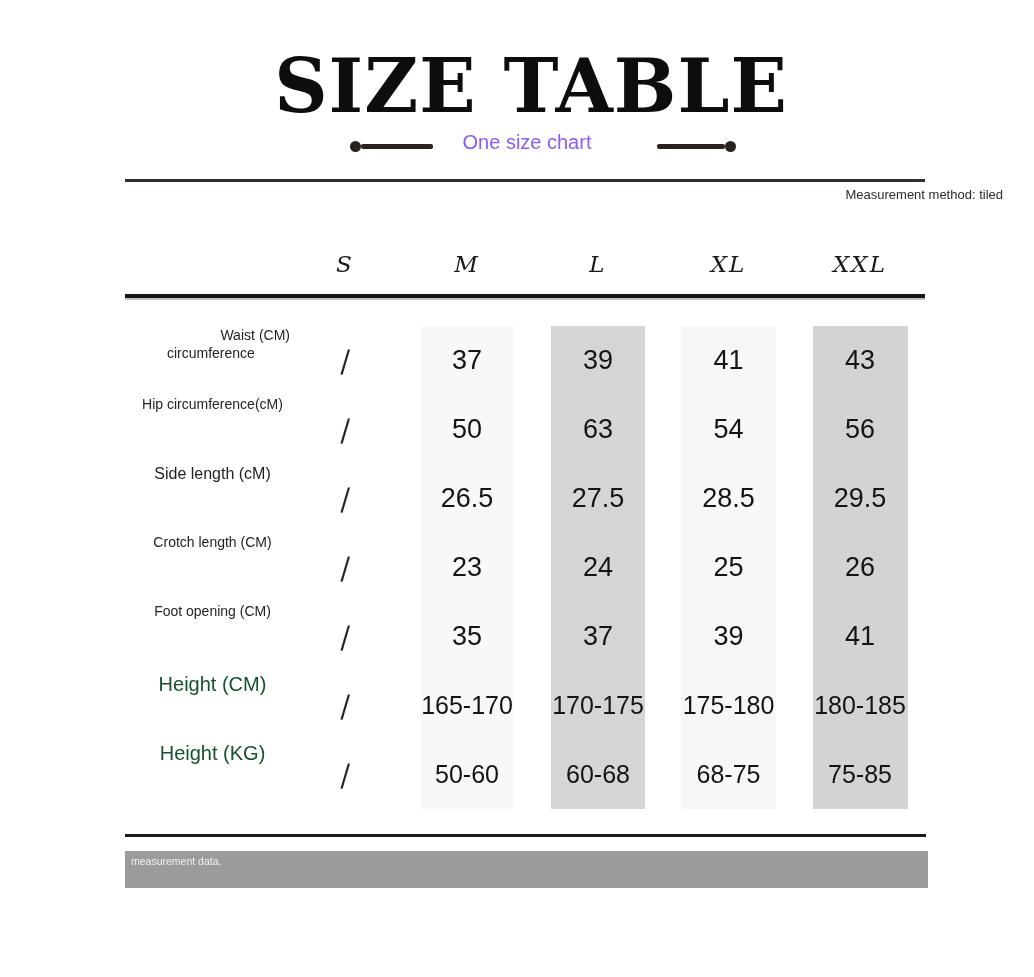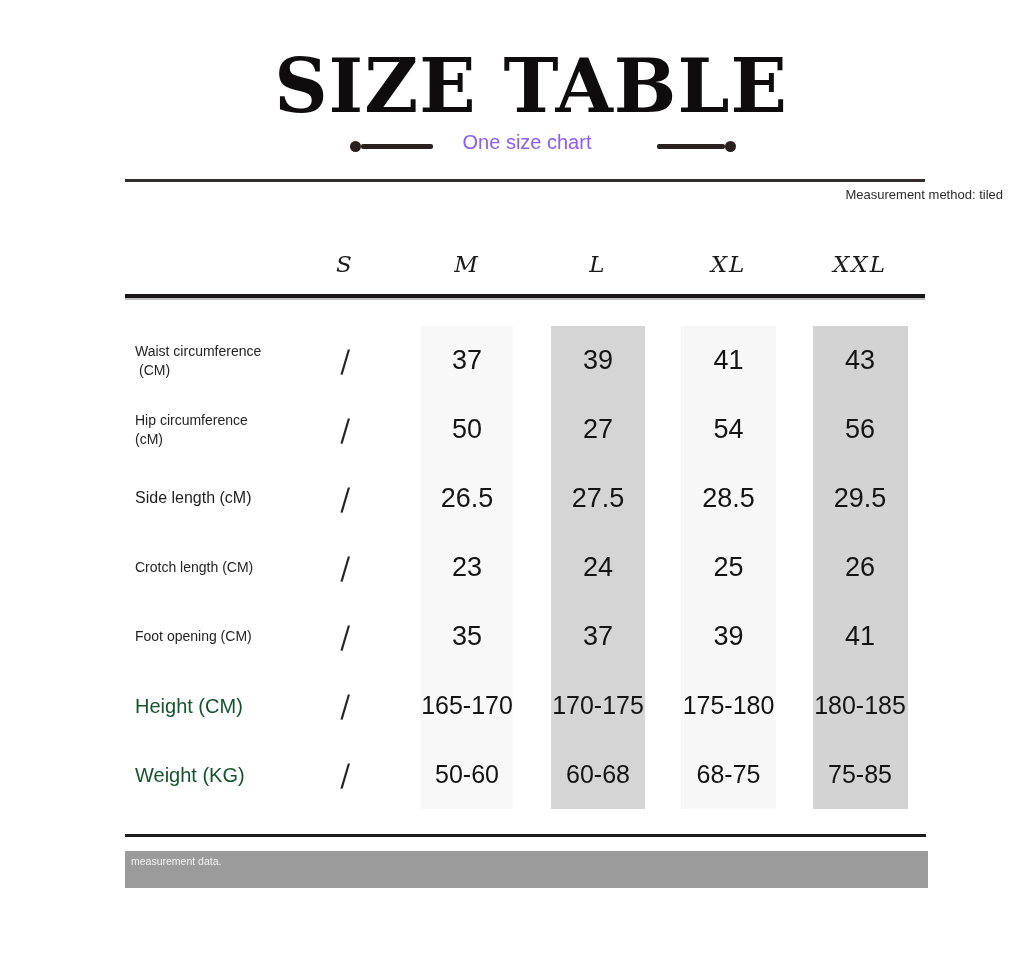--- a/index.html
+++ b/index.html
@@ -36,21 +36,21 @@
 
   
   .table-area{position:absolute;left:125px;top:326px;width:800px;height:483px;}
   .band{position:absolute;top:0;height:483px;}
   .band-m{left:296px;width:92px;background:#f8f8f8;}
   .band-l{left:426px;width:94px;background:#d5d5d5;}
   .band-xl{left:556px;width:95px;background:#f7f7f7;}
   .band-xxl{left:688px;width:95px;background:#d3d3d3;}
   .tgrid{position:absolute;left:0;top:0;right:0;bottom:0;display:grid;
          grid-template-columns:165px 110px 134px 128px 133px 130px;grid-auto-rows:69px;}
-  .lcell{display:flex;flex-direction:column;justify-content:center;padding-left:10px;color:#242424;}
+  .lcell{display:flex;justify-content:center;padding-left:10px;color:#242424;text-align:right;}
   .lcell span{display:block;line-height:1.3;}
   .lcell .l2:empty{display:none;}
   .l2-ind{padding-left:4px;}
   .lab-sm{font-size:14px;}
   .lab-md{font-size:16px;color:#1f1f1f;}
   .lab-lg{font-size:20px;color:#14532d;}
   .cell{display:flex;align-items:center;justify-content:center;font-size:27px;color:#141414;}
   .cell.range{font-size:25px;}
   .slash{font-family:"DejaVu Sans",sans-serif;font-size:31px;font-weight:400;color:#242424;
          transform:scaleX(.85) rotate(2deg);}
@@ -113,21 +113,21 @@
       <div class="cell">43</div>
 
       <div class="lcell lab-sm">
         <span>Hip circumference</span>
         <span class="l2">(cM)</span>
       </div>
       <div class="cell">
           <span class="slash">/</span>
         </div>
       <div class="cell">50</div>
-      <div class="cell">27</div>
+      <div class="cell">63</div>
       <div class="cell">54</div>
       <div class="cell">56</div>
 
       <div class="lcell lab-md">
         <span>Side length (cM)</span>
 
       </div>
       <div class="cell">
           <span class="slash">/</span>
         </div>
@@ -166,21 +166,21 @@
       </div>
       <div class="cell">
           <span class="slash">/</span>
         </div>
       <div class="cell range">165-170</div>
       <div class="cell range">170-175</div>
       <div class="cell range">175-180</div>
       <div class="cell range">180-185</div>
 
       <div class="lcell lab-lg">
-        <span>Weight (KG)</span>
+        <span>Height (KG)</span>
 
       </div>
       <div class="cell">
           <span class="slash">/</span>
         </div>
       <div class="cell range">50-60</div>
       <div class="cell range">60-68</div>
       <div class="cell range">68-75</div>
       <div class="cell range">75-85</div>
 

